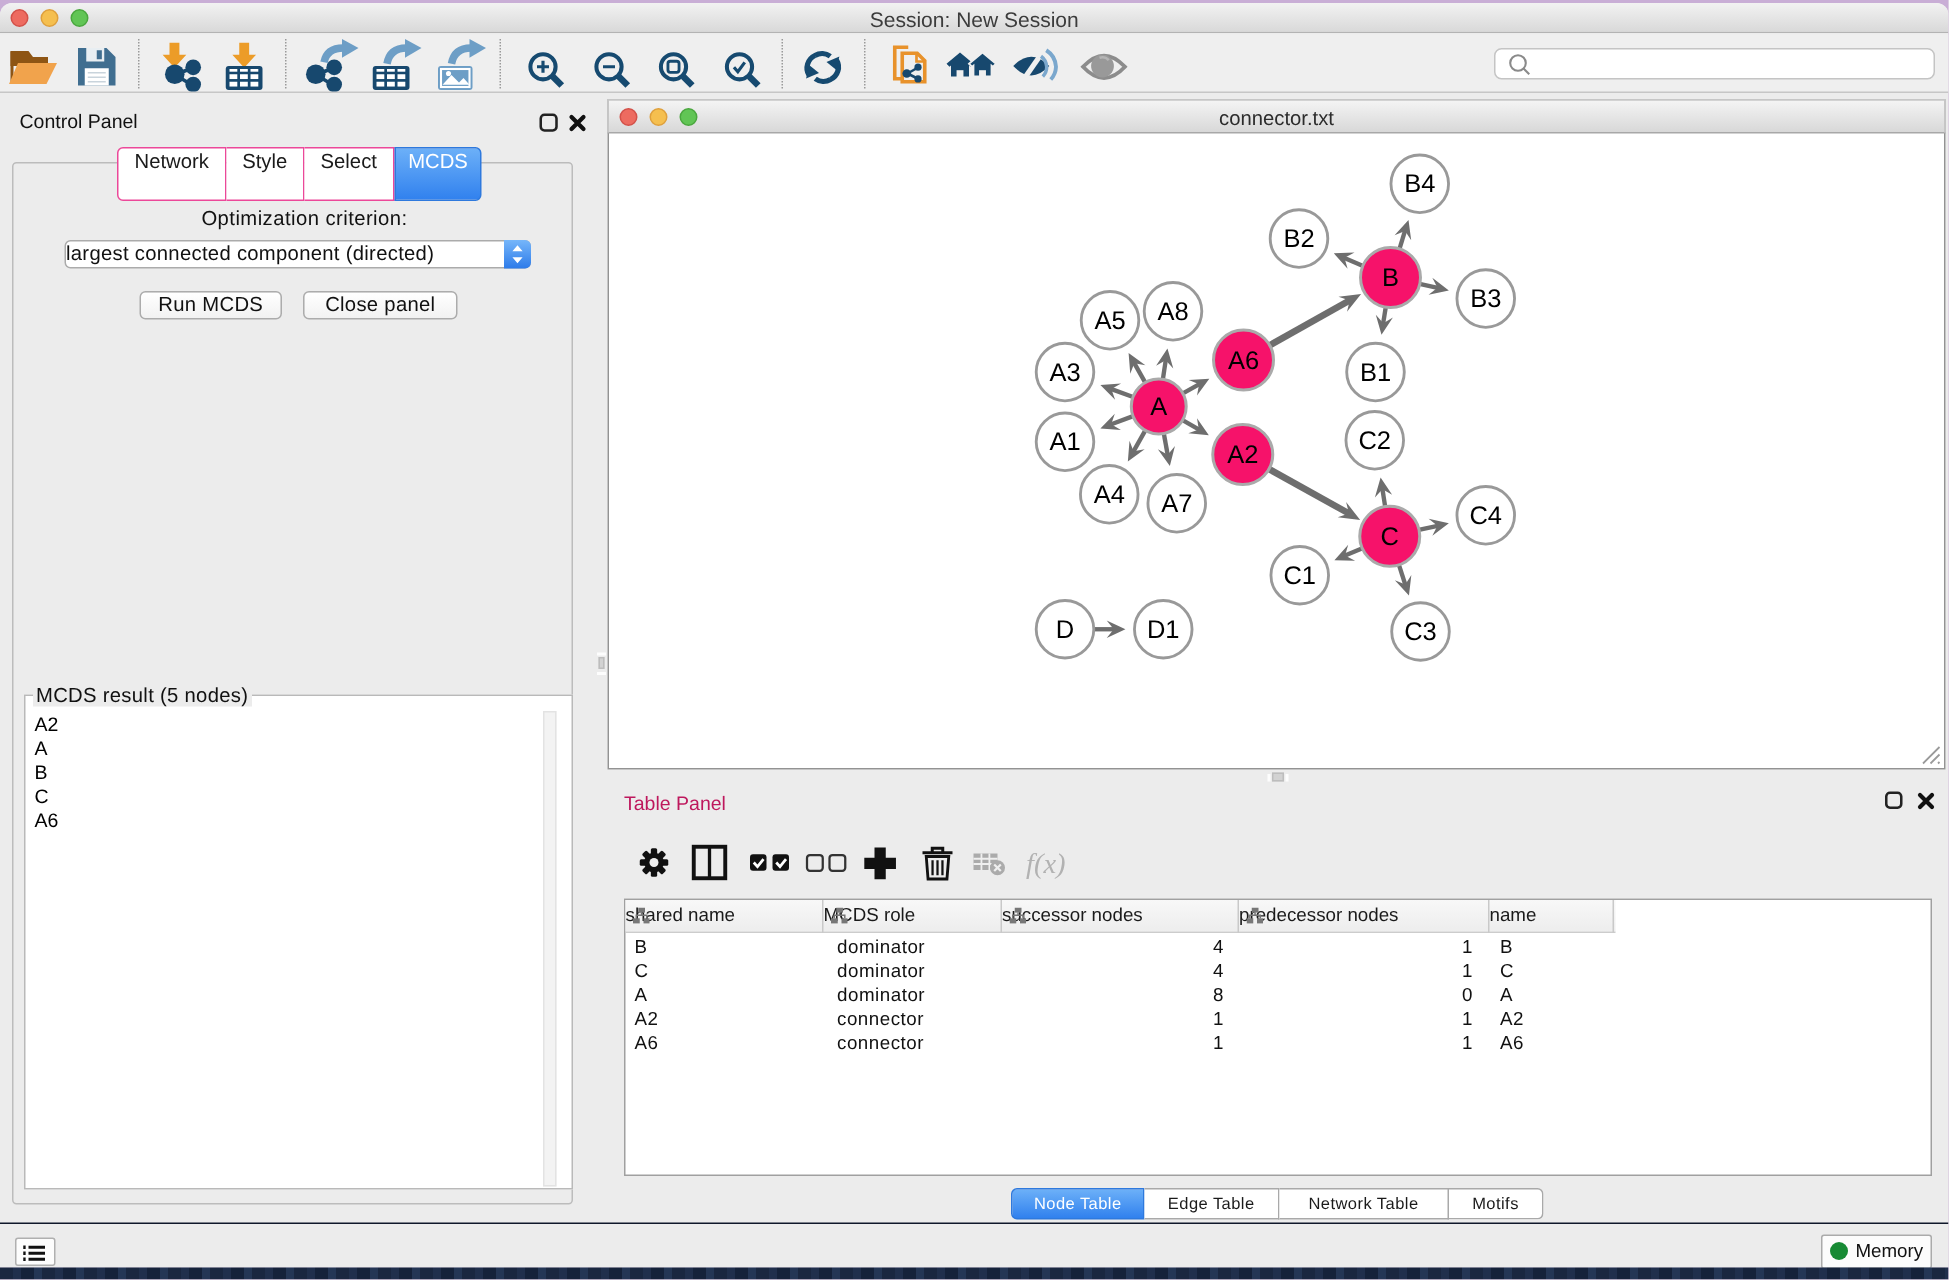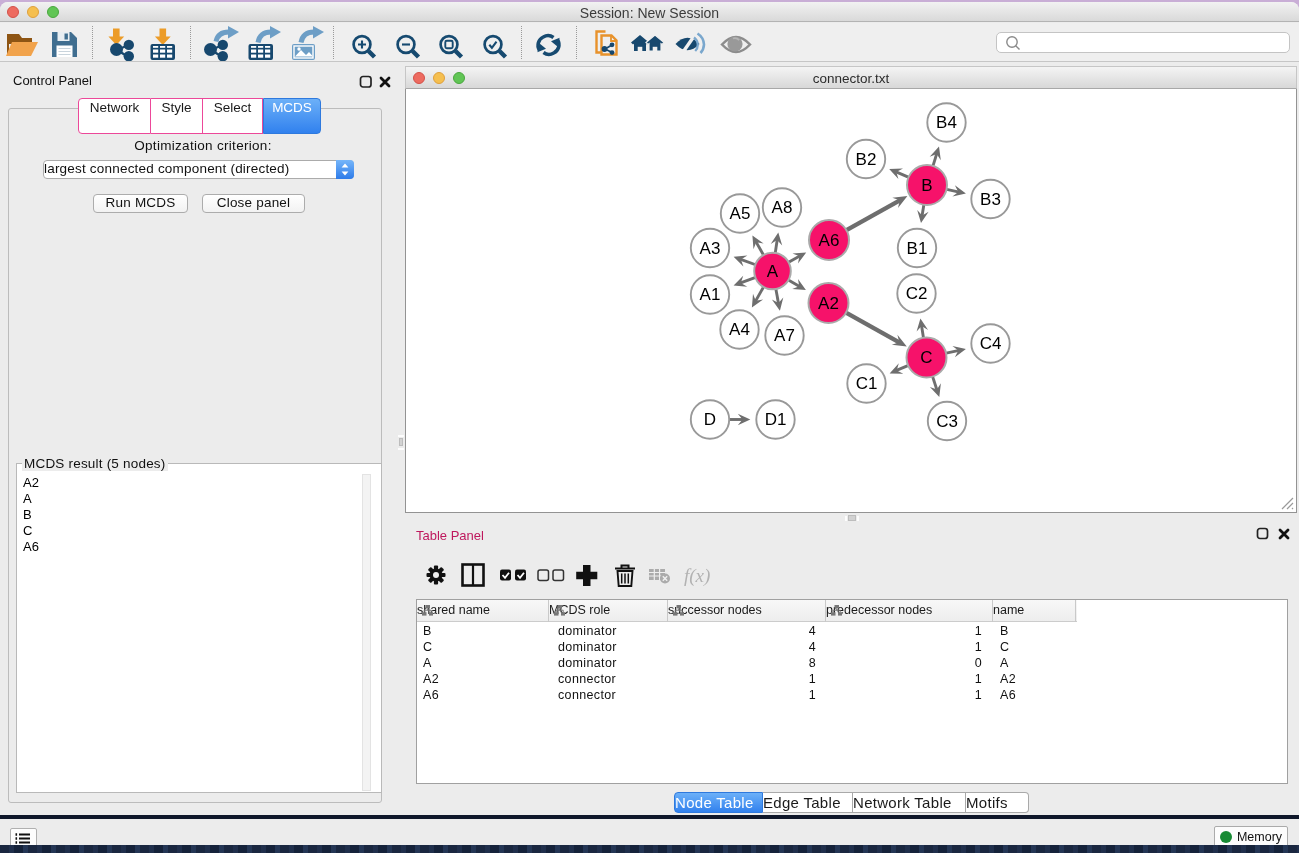--- a/index.html
+++ b/index.html
@@ -4,21 +4,21 @@
 *{margin:0;padding:0;box-sizing:border-box}
 html,body{width:1299px;height:853px;overflow:hidden}
 body{position:relative;font-family:"Liberation Sans",sans-serif;background:#c9aed6;-webkit-font-smoothing:antialiased}
 .abs{position:absolute}
 #win{position:absolute;left:0;top:2px;width:1299px;height:843px;background:#ececec;border-radius:8px 8px 0 0}
 #titlebar{position:absolute;left:0;top:0;width:1299px;height:20px;background:linear-gradient(#f2f2f2,#d9d9d9);border-bottom:1px solid #b3b3b3;border-radius:8px 8px 0 0}
 #titlebar .t{position:absolute;left:0;right:0;top:3px;text-align:center;font-size:14px;color:#3c3c3c}
 .light{position:absolute;top:4px;width:12px;height:12px;border-radius:50%}
 #toolbar{position:absolute;left:0;top:21px;width:1299px;height:39px;background:#efefef;border-bottom:1px solid #c6c6c6}
 .vsep{position:absolute;top:3px;height:33px;width:0;border-left:1px dotted #9a9a9a}
-#statusbar{position:absolute;left:0;top:813px;width:1299px;height:30px;background:#ececec;border-top:4px solid #0f172a}
+#statusbar{position:absolute;left:0;top:813px;width:1299px;height:30px;background:#ececec;border-top:1px solid #0f172a}
 #searchbox{position:absolute;left:996px;top:9px;width:294px;height:21px;background:#fff;border:1px solid #c4c4c4;border-radius:5px}
 
 #cp-title{position:absolute;left:13px;top:71px;font-size:13px;color:#111}
 .seg{position:absolute;height:36px;background:#fff;border:1px solid #ec4899;font-size:13.5px;color:#1a1a1a;text-align:center;line-height:17px}
 .seg.sel{background:linear-gradient(#6cb0f8,#3181ee);border-color:#2e79dd;color:#fff}
 #cp-panel{position:absolute;left:8px;top:106px;width:374px;height:695px;border:1px solid #bcbcbc;border-radius:3px}
 #cp-opt{position:absolute;left:16px;top:136px;width:374px;text-align:center;font-size:13.5px;letter-spacing:0.3px;color:#111}
 #cp-combo{position:absolute;left:43px;top:158px;width:311px;height:19px;background:#fff;border:1px solid #ababab;border-radius:4px;font-size:13.5px;letter-spacing:0.2px;color:#111;line-height:16px;}
 #cp-step{position:absolute;right:-1px;top:-1px;width:18px;height:19px;border-radius:0 4px 4px 0;background:linear-gradient(#76b6fa,#2d7be9)}
 .btn{position:absolute;height:19px;background:linear-gradient(#ffffff,#f2f2f2);border:1px solid #acacac;border-radius:4px;font-size:13.5px;letter-spacing:0.2px;color:#111;text-align:center;line-height:15px}
@@ -32,21 +32,21 @@
 #nettitle .t{position:absolute;left:0;right:0;top:4px;text-align:center;font-size:13.5px;color:#2c2c2c}
 .light2{position:absolute;top:5px;width:12px;height:12px;border-radius:50%}
 
 #tp-title{position:absolute;left:416px;top:526px;font-size:13px;color:#be185d}
 #tbl{position:absolute;left:416px;top:597px;width:872px;height:185px;background:#fff;border:1px solid #a0a0a0}
 #tblhead{position:absolute;left:0;top:0;width:660px;height:22px;background:linear-gradient(#f8f8f8,#ededed);border-bottom:1px solid #ccc}
 .hcell{position:absolute;top:0;height:22px;border-right:1px solid #c9c9c9;font-size:12.5px;color:#1a1a1a;text-align:left;line-height:21px}
 .hcell svg{position:absolute;left:5px;top:5px}
 .trow{position:absolute;font-size:12.5px;letter-spacing:0.35px;color:#111}
 
-.btab{position:absolute;top:790px;height:21px;background:#fff;border:1px solid #a9a9a9;font-size:15px;letter-spacing:0.3px;color:#1a1a1a;text-align:left;line-height:20px}
+.btab{position:absolute;top:790px;height:21px;background:#fff;border:1px solid #a9a9a9;font-size:11px;letter-spacing:0.3px;color:#1a1a1a;text-align:center;line-height:20px}
 .btab.sel{background:linear-gradient(#6cb0f8,#3181ee);border-color:#2e79dd;color:#fff}
 #membtn{position:absolute;left:1214px;top:7px;width:74px;height:23px;background:#fcfcfc;border:1px solid #ababab;border-radius:2px;font-size:12.5px;color:#111;text-align:center;line-height:21px}
 #listbtn{position:absolute;left:10px;top:9px;width:27px;height:19px;background:#fdfdfd;border:1px solid #b0b0b0;border-radius:2px}
 #deskbottom{position:absolute;left:0;top:845px;width:1299px;height:8px;background:repeating-linear-gradient(90deg,#1a2740 0 9px,#202f4c 9px 14px,#15223a 14px 23px,#243655 23px 28px)}
 .ticon{position:absolute}
 </style></head>
 <body>
 <div id="win">
   <div id="titlebar">
     <div class="light" style="left:7px;background:#ed6b60;border:1px solid #d35149"></div>

